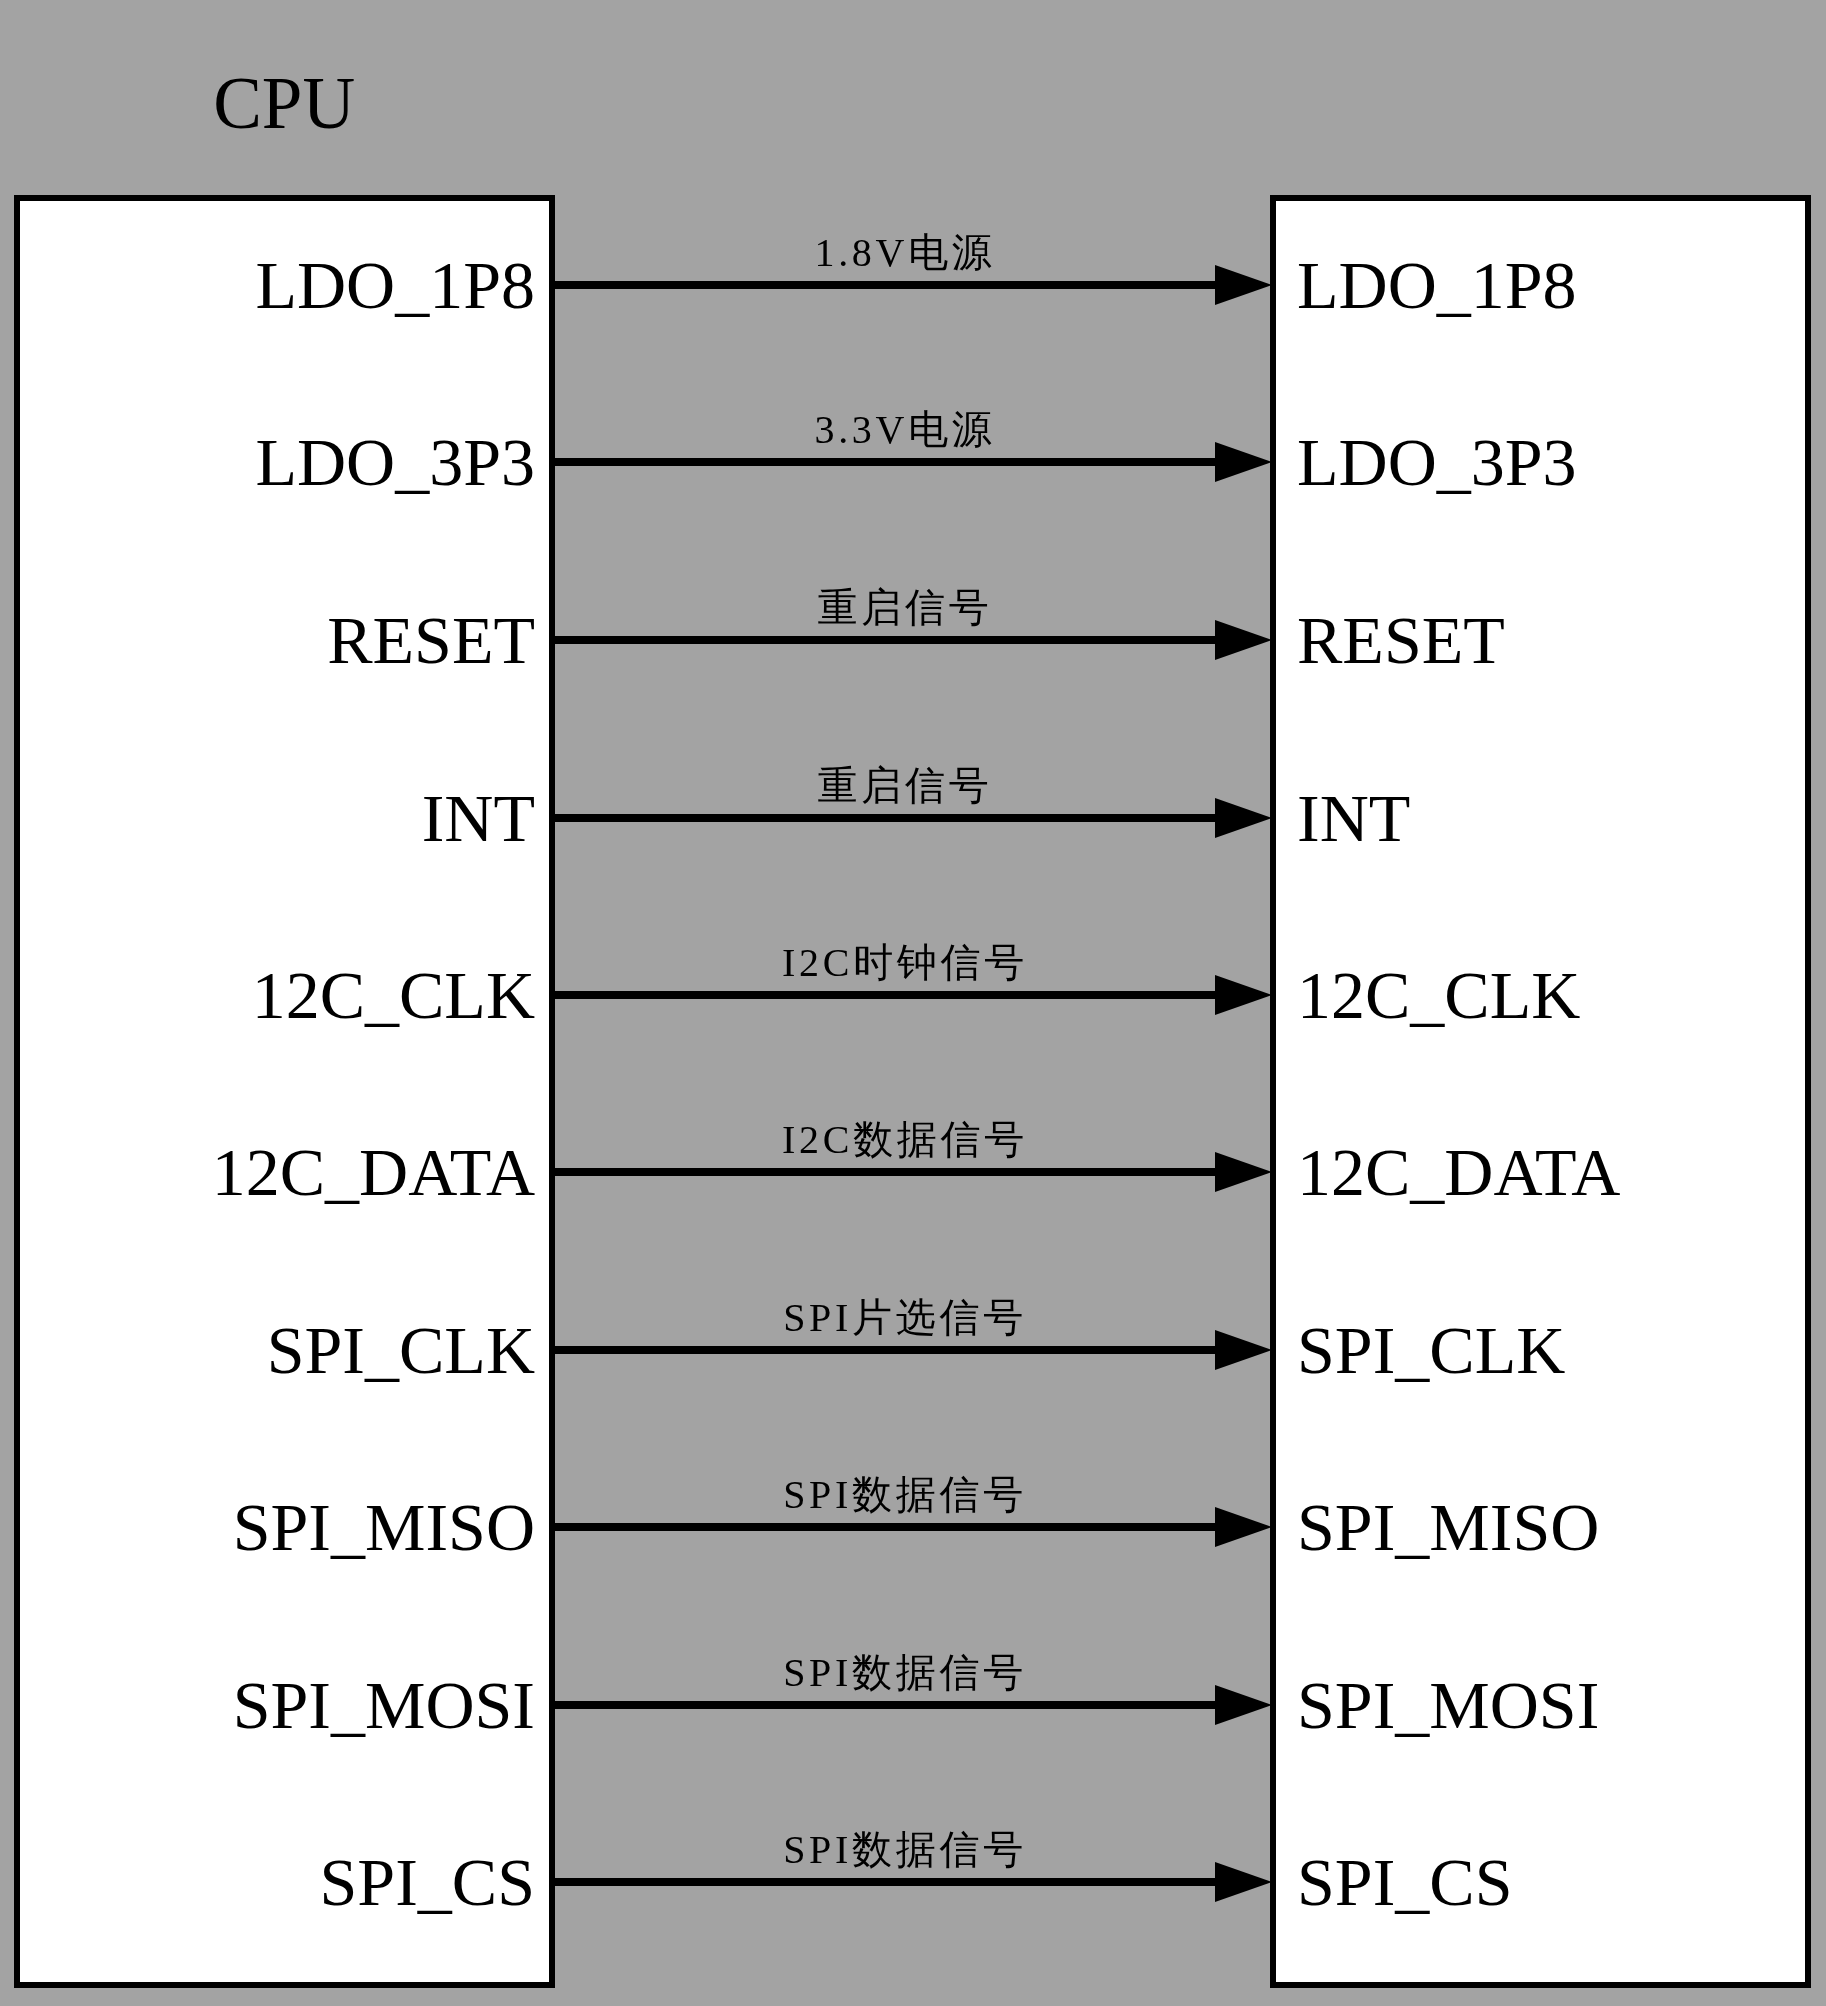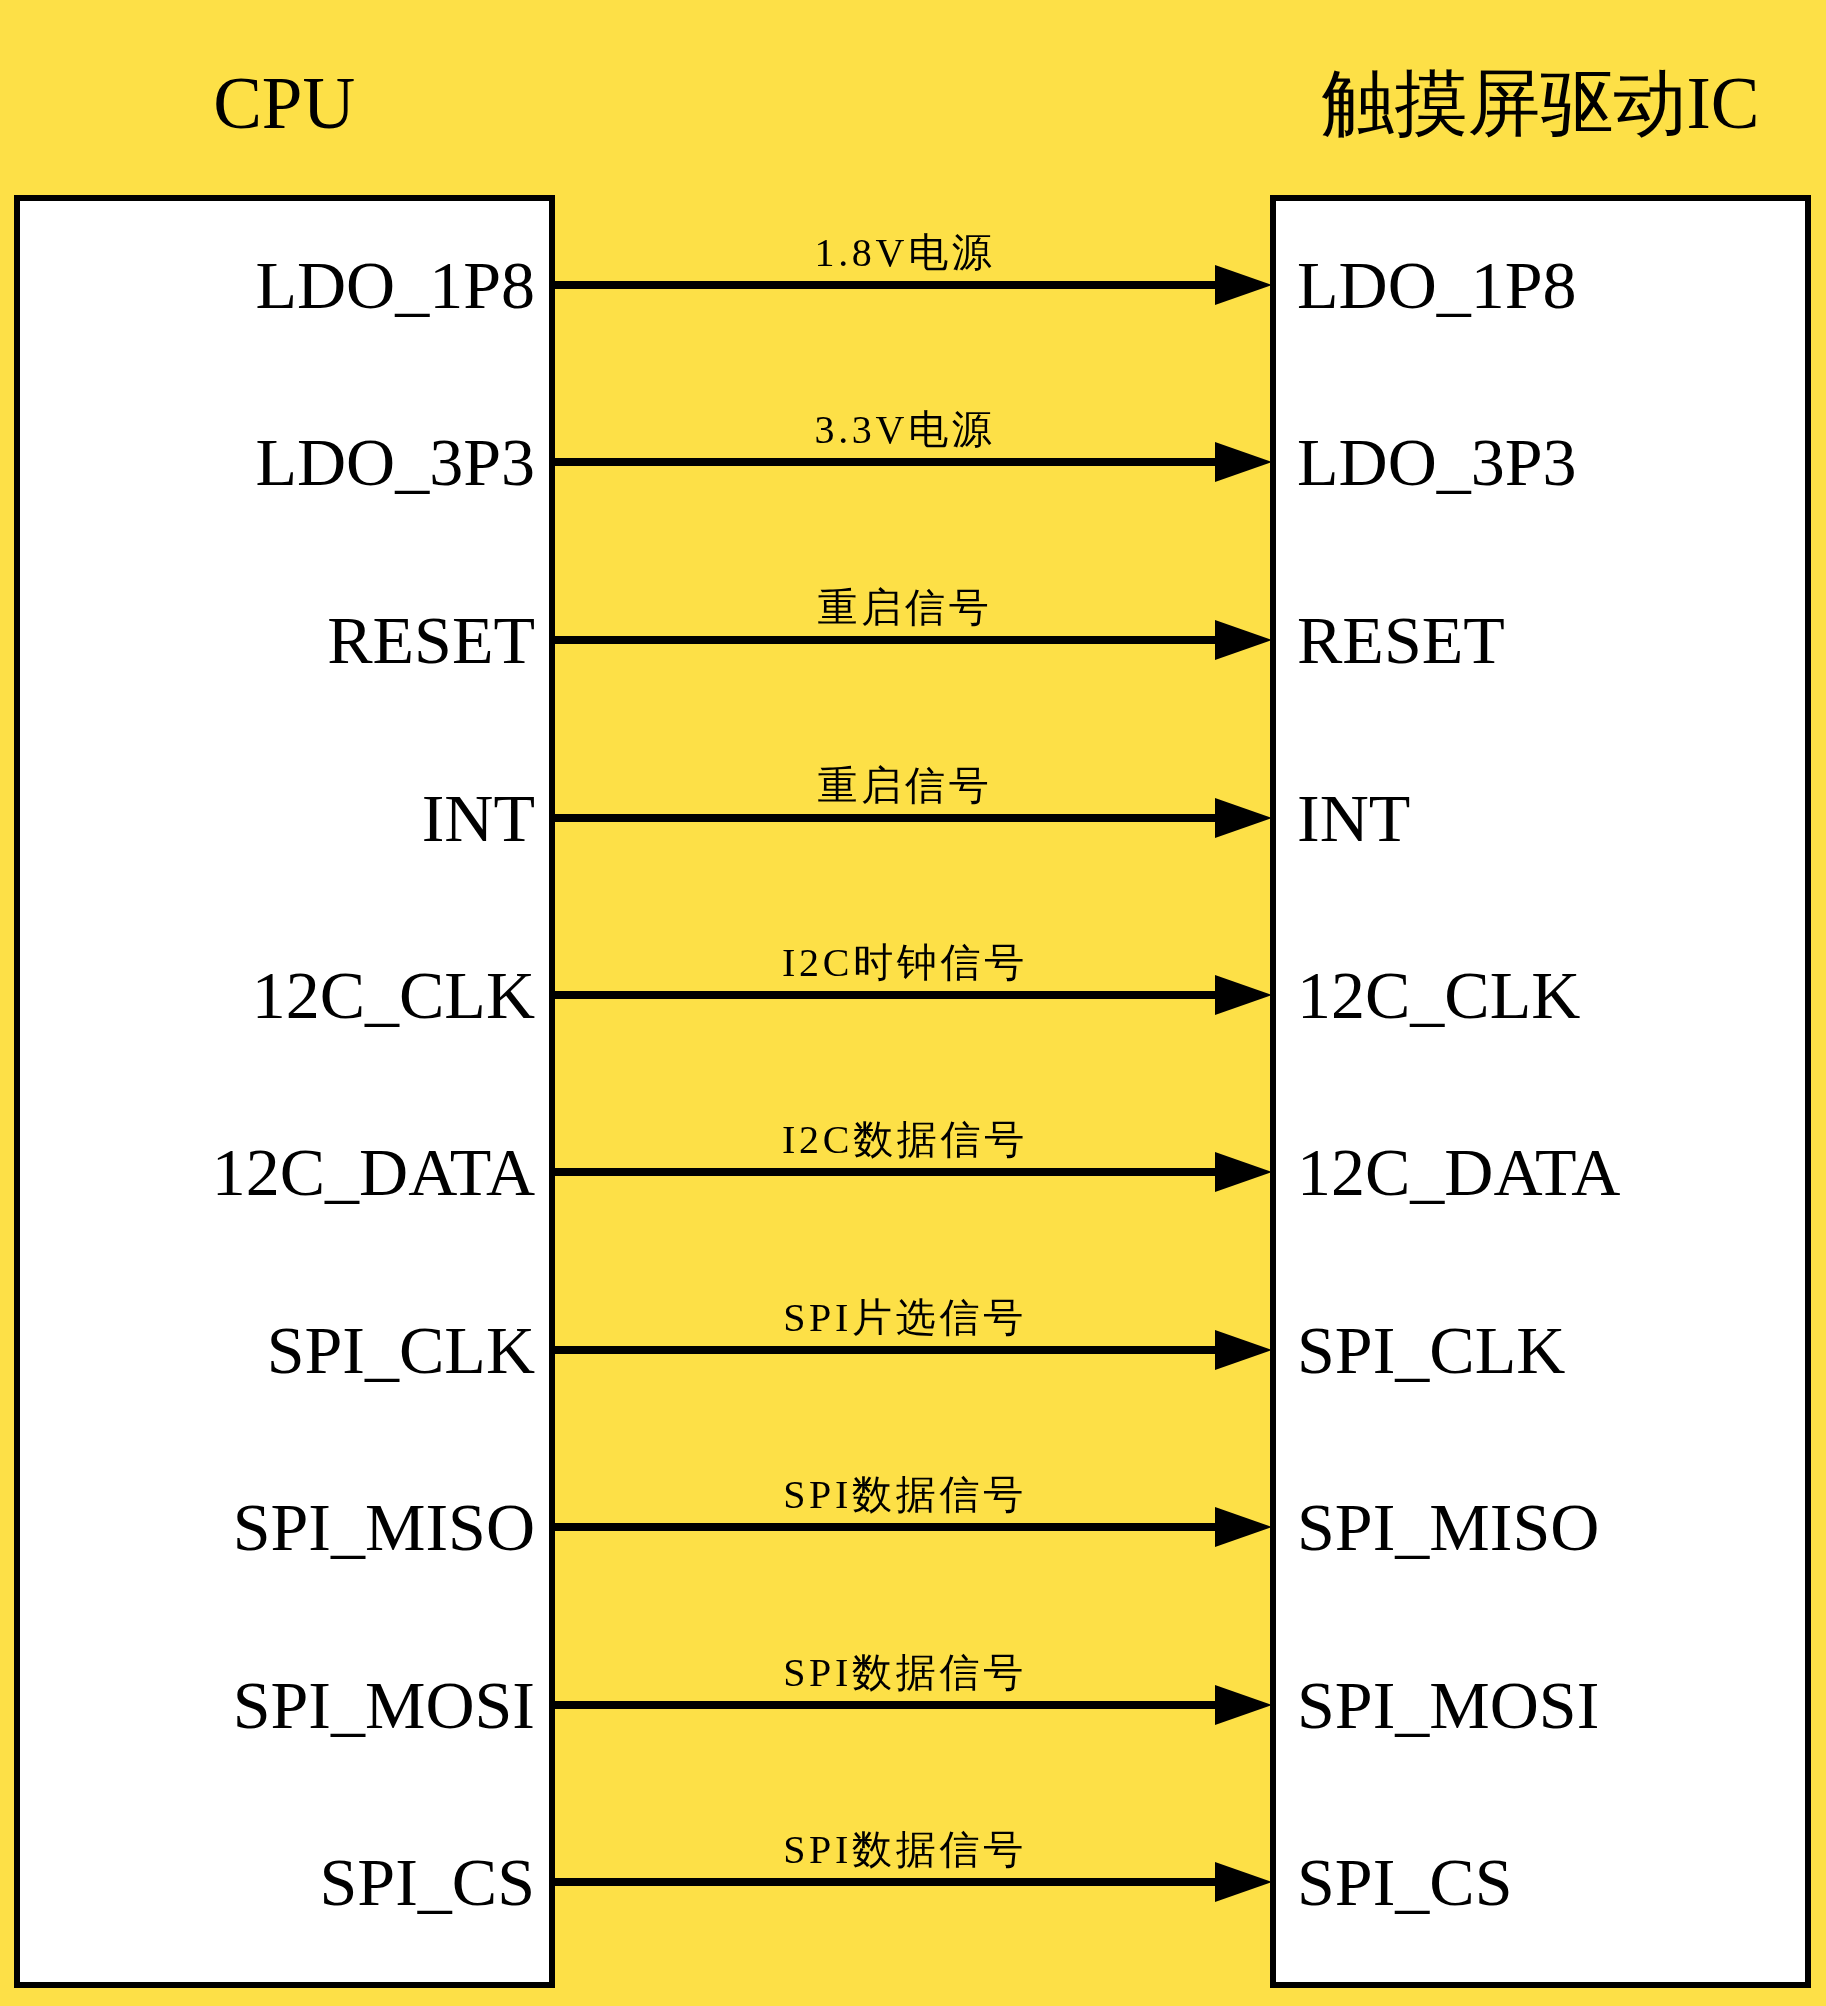--- a/index.html
+++ b/index.html
@@ -1,20 +1,20 @@
 <!DOCTYPE html>
 <html style="font-size:14.6px"><head>
 <meta charset="utf-8">
 <style>
   html, body { margin: 0; padding: 0; background: #ffffff; }
   .canvas {
     position: relative;
     width: 1827px;
     height: 2007px;
-    background: #fde047;
+    background: #a3a3a3;
     font-family: "Liberation Serif", "DejaVu Serif", serif;
     color: #000000;
     overflow: hidden;
   }
   .block-title {
     position: absolute;
     top: 62px;
     height: 84px;
     font-size: 73px;
     line-height: 84px;
@@ -74,21 +74,20 @@
     line-height: 1.05;
     letter-spacing: 3.7px;
     white-space: nowrap;
   }
 </style>
 </head>
 <body>
 
 <div class="canvas">
   <div class="block-title title-left">CPU</div>
-  <div class="block-title title-right">触摸屏驱动IC</div>
 
   <div class="box box-left"></div>
   <div class="box box-right"></div>
 
   <div id="rows">
       <div class="row" style="top: 285px;">
         <div class="pin pin-left">LDO_1P8</div>
         <div class="arrow-line"></div>
         <div class="arrow-head"></div>
         <div class="signal-label">1.8V电源</div>

